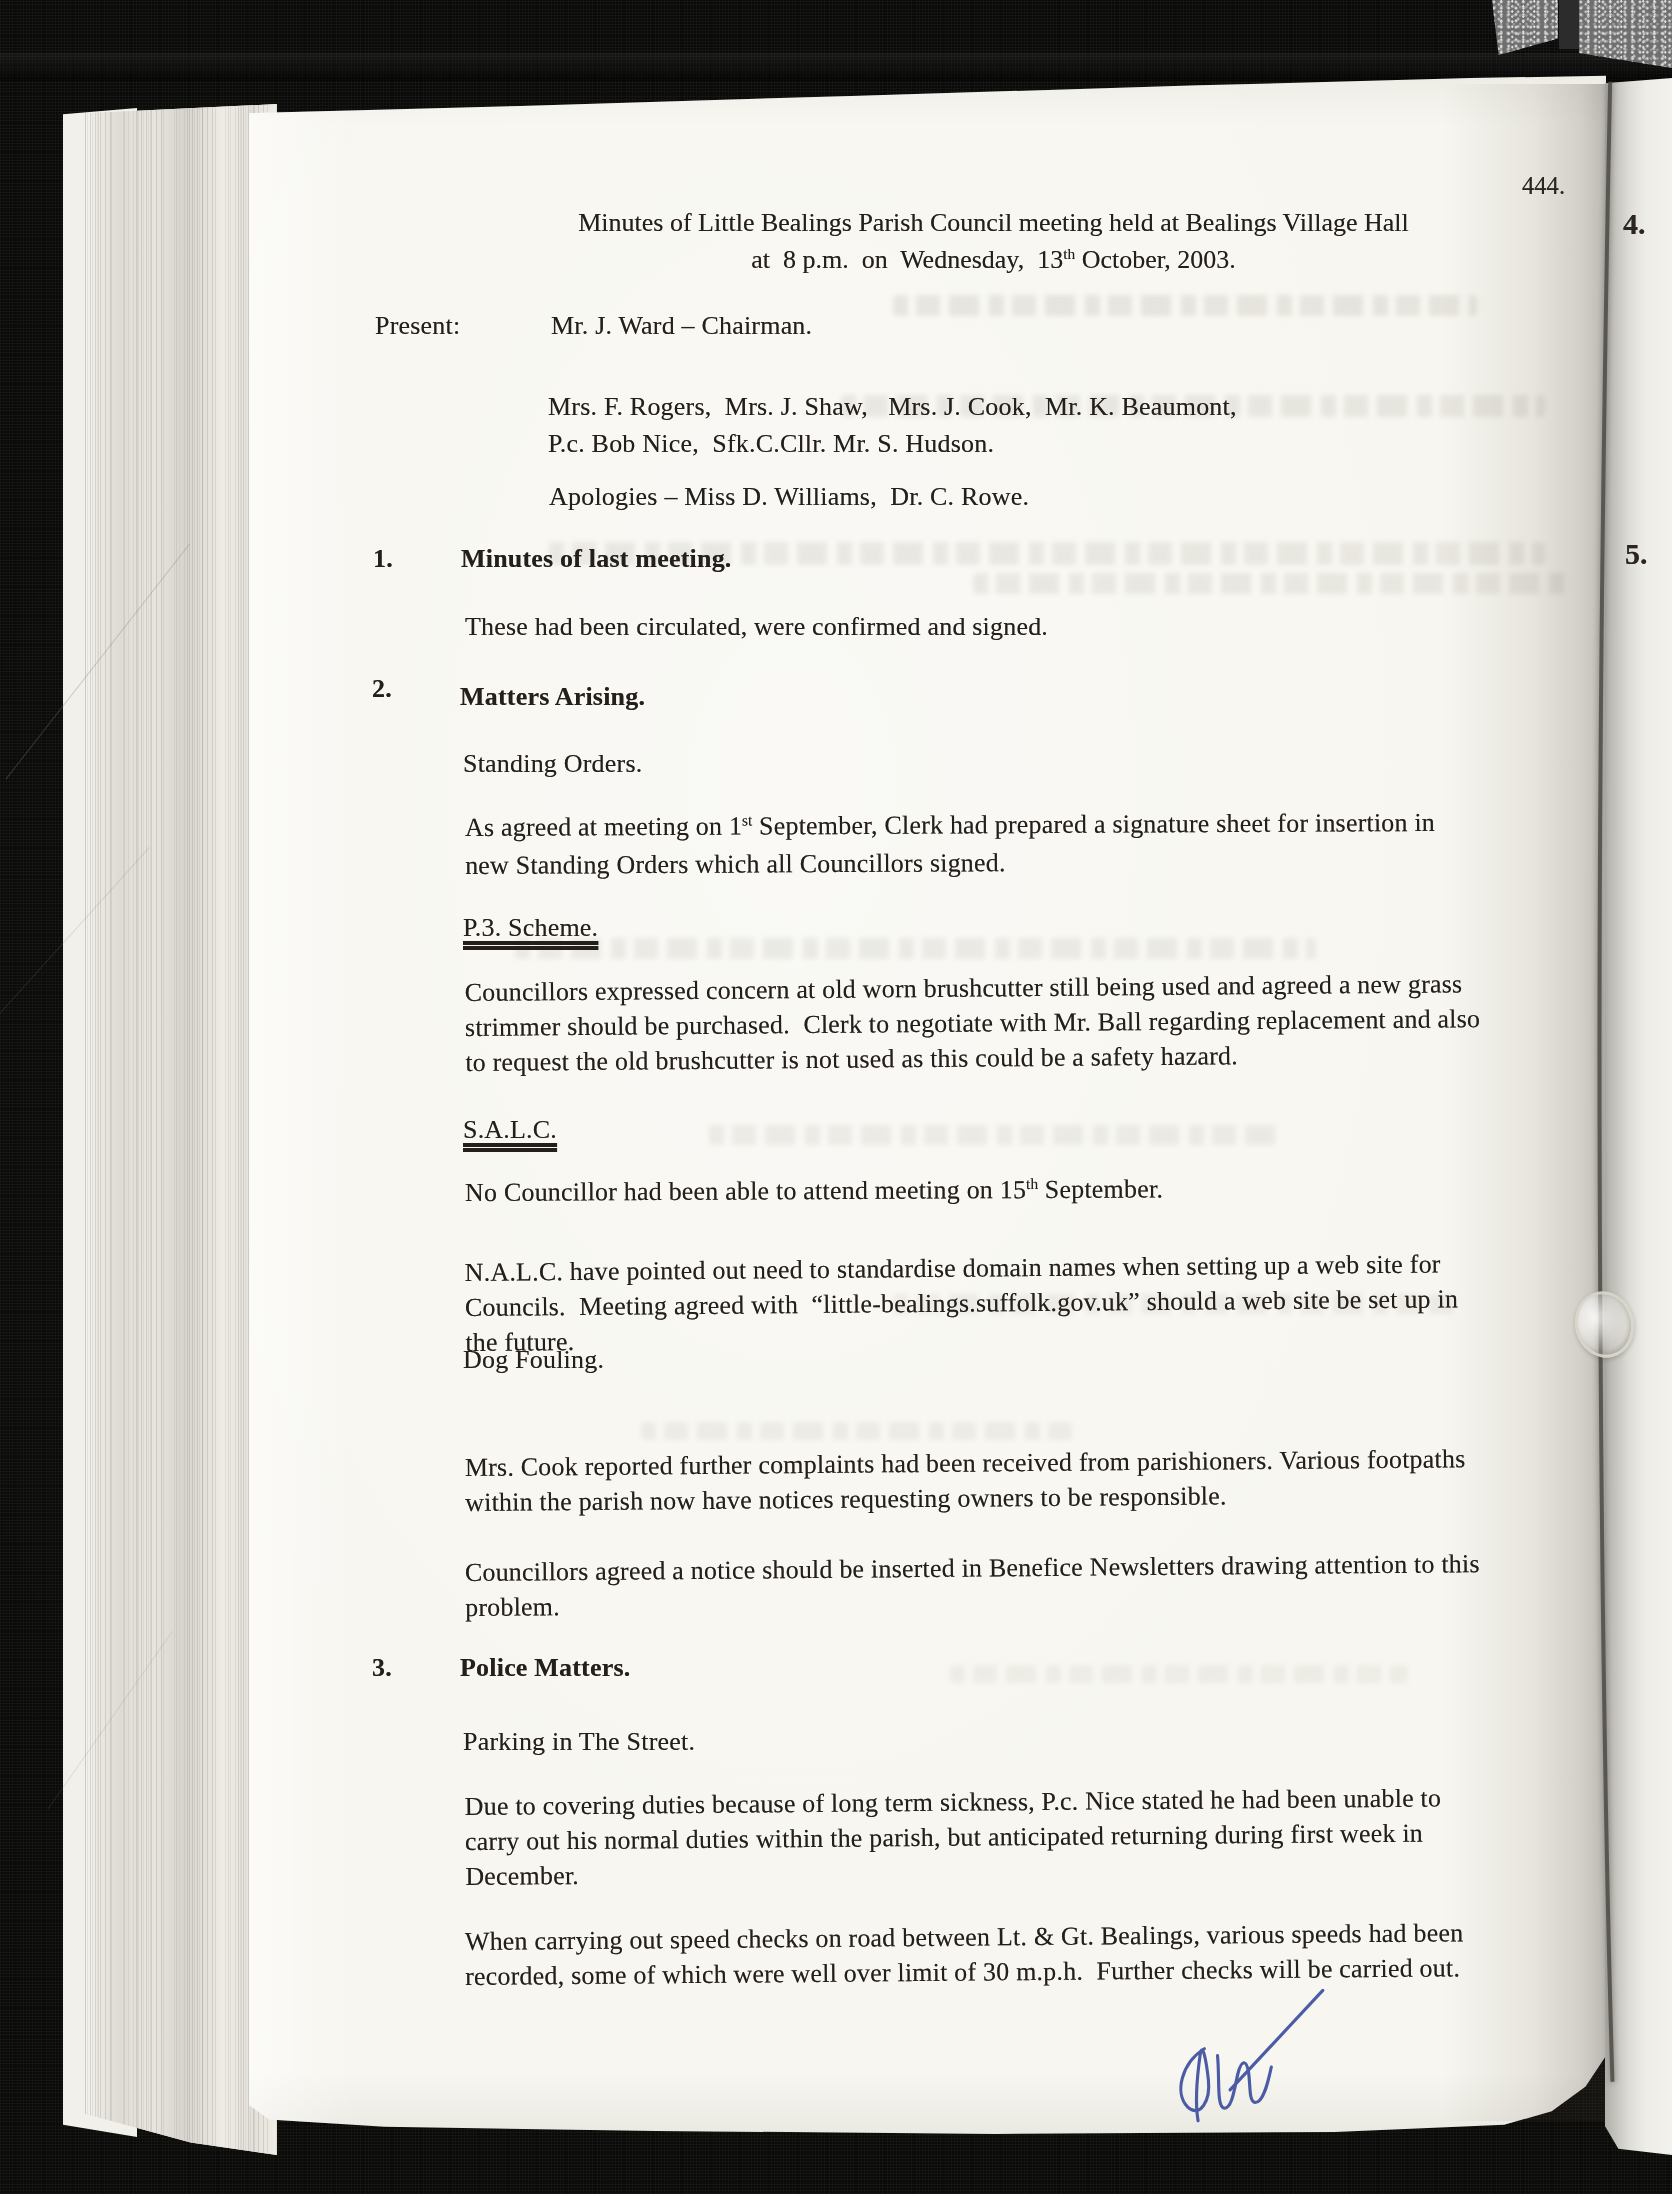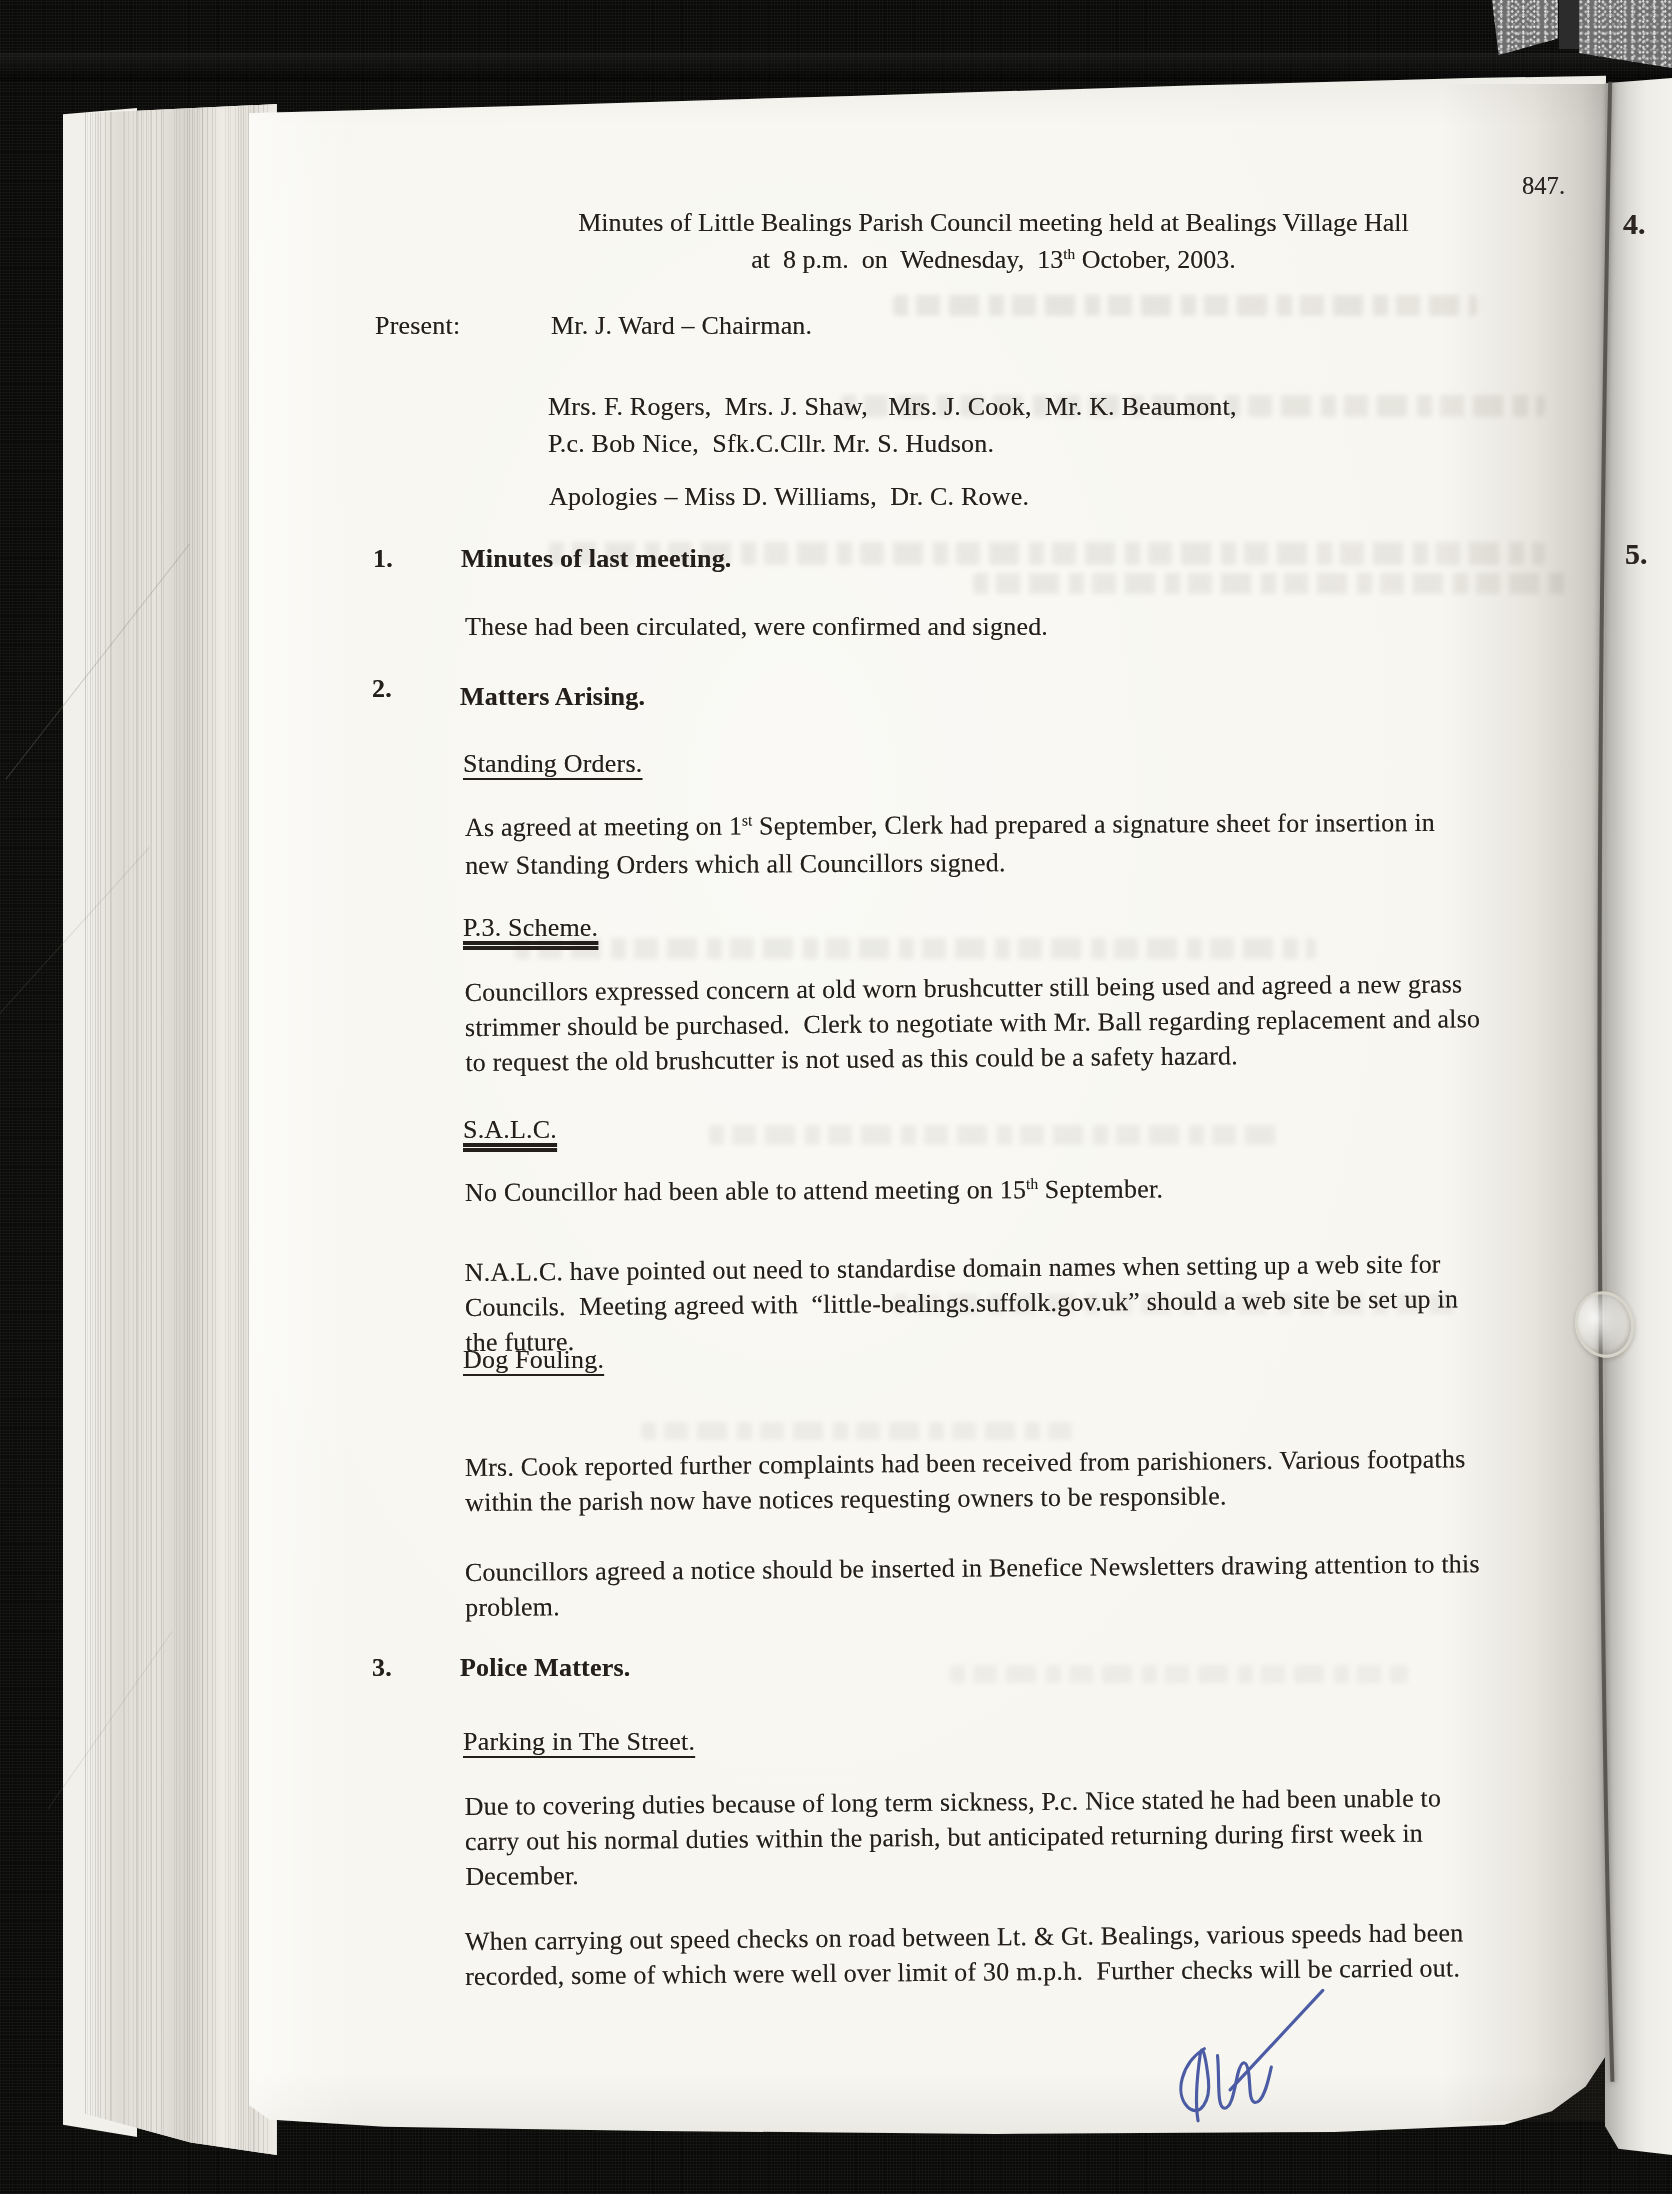--- a/index.html
+++ b/index.html
@@ -65,21 +65,21 @@
   .ghost{position:absolute;border-radius:4.6px;filter:blur(2.9px);
     background:repeating-linear-gradient(90deg,#7d7769 0 15px,transparent 15px 23px,#837d6f 23px 47px,transparent 47px 56px,#7d7769 56px 86px,transparent 86px 96px);}
 
   
   .t{position:absolute;color:#241f1b;white-space:pre;z-index:7;
      text-shadow:0 0 0.6px rgba(40,33,26,0.55);}
   .body45{font-size:26px;line-height:35px;letter-spacing:0.2px;}
   .names{line-height:37px;}
   .h46{font-size:26px;font-weight:bold;letter-spacing:0.2px;}
   .title{font-size:26px;font-weight:normal;text-align:center;width:1247px;left:370px;}
-  .u{text-decoration:underline;text-decoration-thickness:2px;text-underline-offset:5.7px;text-align:center;}
+  .u{text-decoration-thickness:2px;text-underline-offset:5.7px;text-align:center;}
   .u2{text-decoration:underline double;text-decoration-thickness:4px;text-underline-offset:5.1px;}
   .rot1{transform:rotate(-0.3deg);transform-origin:0 50%;}
   .rot2{transform:rotate(-0.5deg);transform-origin:0 50%;}
   .sup{font-size:15.4px;position:relative;top:-9.2px;letter-spacing:0;text-align:right;}
   .pagenum{font-size:24.6px;color:#2a2521;}
   .slivnum{font-size:30px;font-weight:bold;color:#2c2420;z-index:10;}
 
   .sig-svg{position:absolute;left:1150px;top:1957px;z-index:8;}
 
   .ring{position:absolute;left:1575px;top:1291px;width:53px;height:61px;z-index:11;
@@ -113,21 +113,21 @@
   <div class="ghost" style="left:893px;top:295px;width:584px;height:20.6px;opacity:.14;"></div>
   <div class="ghost" style="left:841px;top:395px;width:704px;height:22px;opacity:.13;"></div>
   <div class="ghost" style="left:549px;top:542px;width:996px;height:23px;opacity:.12;"></div>
   <div class="ghost" style="left:973px;top:573px;width:595px;height:20.6px;opacity:.12;"></div>
   <div class="ghost" style="left:515px;top:938px;width:801px;height:20.6px;opacity:.11;"></div>
   <div class="ghost" style="left:709px;top:1125px;width:572px;height:19.5px;opacity:.10;"></div>
   <div class="ghost" style="left:893px;top:1294px;width:561px;height:19.5px;opacity:.09;"></div>
   <div class="ghost" style="left:641px;top:1422px;width:435px;height:18.3px;opacity:.09;"></div>
   <div class="ghost" style="left:950px;top:1665px;width:458px;height:18.3px;opacity:.08;"></div>
 
-  <div class="t pagenum" style="left:1522px;top:172px;">847.</div>
+  <div class="t pagenum" style="left:1522px;top:172px;">444.</div>
 
   <div class="t title" style="top:208px;">Minutes of Little Bealings Parish Council meeting held at Bealings Village Hall</div>
   <div class="t title" style="top:245px;"><span>at  8 p.m.  on  Wednesday,  13</span><span class="sup">th</span><span> October, 2003.</span></div>
 
   <div class="t body45" style="left:375px;top:308px;">Present:</div>
   <div class="t body45" style="left:551px;top:308px;">Mr. J. Ward – Chairman.</div>
   <div class="t body45 names" style="left:548px;top:388px;">Mrs. F. Rogers,  Mrs. J. Shaw,   Mrs. J. Cook,  Mr. K. Beaumont,</div>
   <div class="t body45" style="left:549px;top:479px;">Apologies – Miss D. Williams,  Dr. C. Rowe.</div>
   <div class="t body45 names" style="left:548px;top:425px;">P.c. Bob Nice,  Sfk.C.Cllr. Mr. S. Hudson.</div>
 

